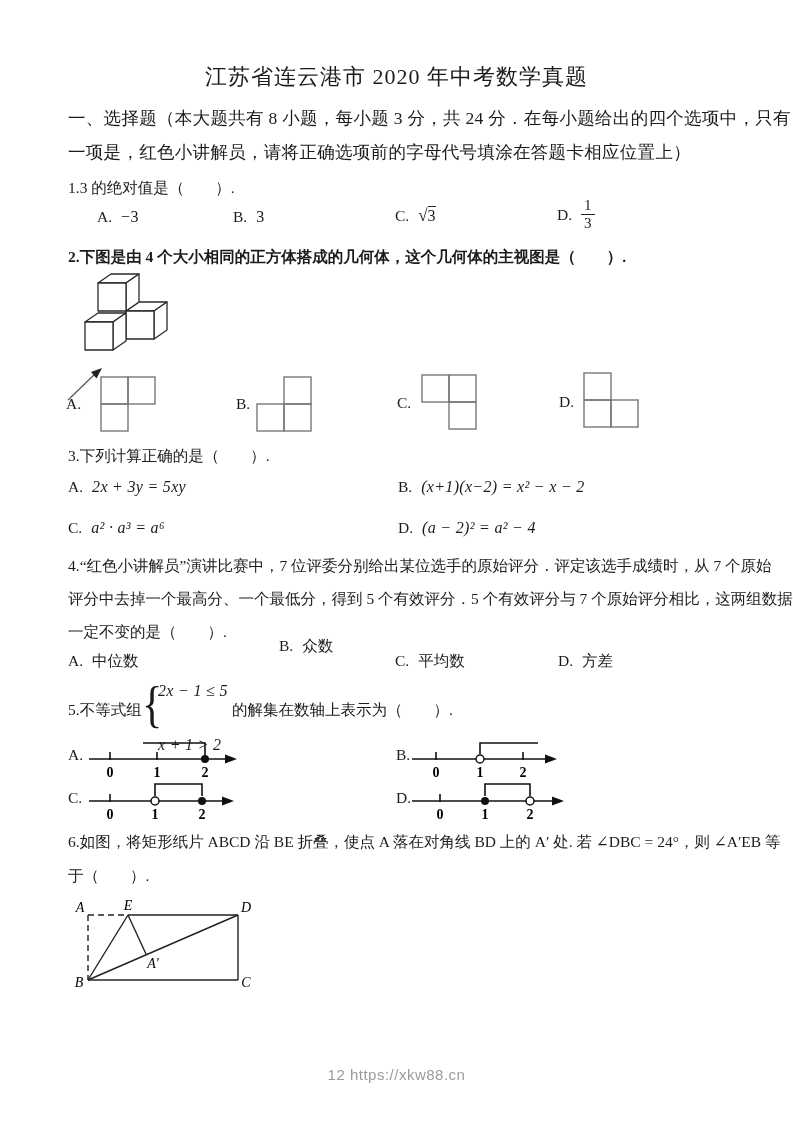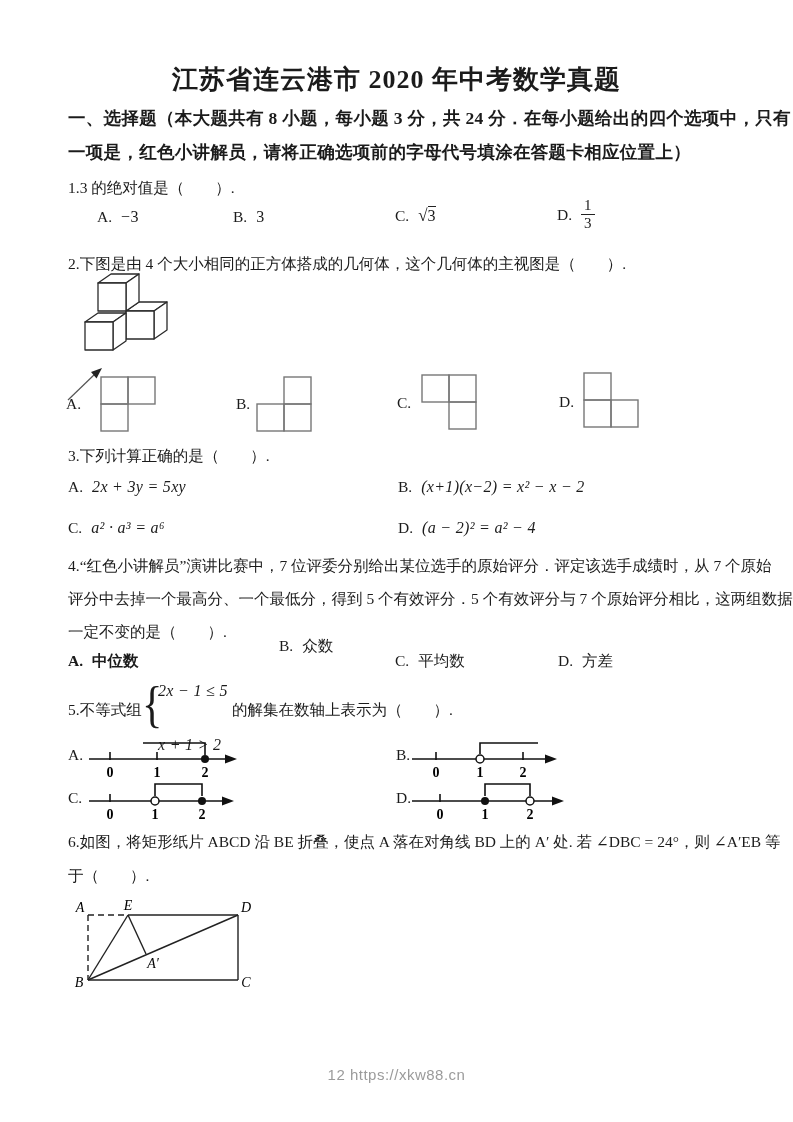--- a/index.html
+++ b/index.html
@@ -1,22 +1,22 @@
 <!DOCTYPE html>
 <html><head>
 <meta charset="utf-8">
 <style>
   html,body{margin:0;padding:0;}
   body{
     width:793px;height:1122px;background:#ffffff;position:relative;overflow:hidden;
     font-family:"Liberation Serif","DejaVu Serif",serif;color:#1b1b1b;
   }
   .abs{position:absolute;white-space:nowrap;}
-  .title{left:0;top:62px;width:793px;text-align:center;font-size:26px;font-weight:700;letter-spacing:1px;}
-  .head{font-size:17.5px;font-weight:700;letter-spacing:.3px;}
+  .title{left:0;top:62px;width:793px;text-align:center;font-size:22px;font-weight:400;letter-spacing:1px;}
+  .head{font-size:17.5px;font-weight:400;letter-spacing:.3px;}
   .q{font-size:15.5px;}
   .opt .opt-label{font-size:15.5px;margin-right:9px;}
   .math{font-style:italic;font-size:16px;letter-spacing:.3px;}
   .frac{display:inline-flex;flex-direction:column;text-align:center;line-height:1.15;font-size:15px;vertical-align:middle;}
   .frac .den{border-top:1.2px solid #222;padding:0 3px;}
   .frac .num{padding:0 3px;}
   .sqrt-rad{font-size:17px;font-style:normal;}
   .sqrt-body{border-top:1.2px solid #222;font-style:normal;}
   .brace{font-size:50px;font-weight:400;line-height:50px;transform:scaleX(.85);transform-origin:left center;}
   .footer{left:0;top:1066px;width:793px;text-align:center;color:#9b9b9b;
@@ -44,21 +44,21 @@
 <div class="abs opt" style="left:395px;top:206px;">
   <span class="opt-label">C.</span><span class="sqrt-rad">√</span><span class="sqrt-body">3</span>
 </div>
 <div class="abs opt" style="left:557px;top:197px;">
   <span class="opt-label" style="vertical-align:middle;">D.</span><span class="frac">
       <span class="num">1</span>
       <span class="den">3</span>
     </span>
 </div>
 
-<div class="abs q" style="left:68px;top:254px;">2.下图是由 4 个大小相同的正方体搭成的几何体，这个几何体的主视图是（　　）.</div>
+<div class="abs q" style="left:68px;top:247px;font-weight:bold;">2.下图是由 4 个大小相同的正方体搭成的几何体，这个几何体的主视图是（　　）.</div>
 
 <svg class="abs" style="left:60px;top:270px;" width="125" height="140" viewBox="0 0 125 140">
   <g fill="#ffffff" stroke="#2a2a2a" stroke-width="1.3" stroke-linejoin="round">
 
     <polygon points="66,41 79,32 107,32 94,41"></polygon>
     <polygon points="94,41 107,32 107,60 94,69"></polygon>
     <rect x="66" y="41" width="28" height="28"></rect>
 
     <polygon points="38,13 51,4 79,4 66,13"></polygon>
     <polygon points="66,13 79,4 79,32 66,41"></polygon>
@@ -117,21 +117,21 @@
 <div class="abs opt" style="left:68px;top:519px;text-align:center;">
   <span class="opt-label">C.</span><span class="math">a² · a³ = a⁶</span>
 </div>
 <div class="abs opt" style="left:398px;top:519px;">
   <span class="opt-label">D.</span><span class="math">(a − 2)² = a² − 4</span>
 </div>
 
 <div class="abs q" style="left:68px;top:556px;">4.“红色小讲解员”演讲比赛中，7 位评委分别给出某位选手的原始评分．评定该选手成绩时，从 7 个原始</div>
 <div class="abs q" style="left:68px;top:589px;">评分中去掉一个最高分、一个最低分，得到 5 个有效评分．5 个有效评分与 7 个原始评分相比，这两组数据</div>
 <div class="abs q" style="left:68px;top:622px;">一定不变的是（　　）.</div>
-<div class="abs opt q" style="left:68px;top:651px;font-weight:bold;">
+<div class="abs opt q" style="left:68px;top:651px;">
   <span class="opt-label">A.</span><span>中位数</span>
 </div>
 <div class="abs opt q" style="left:233px;top:636px;margin-left:46px;">
   <span class="opt-label">B.</span><span>众数</span>
 </div>
 <div class="abs opt q" style="left:395px;top:651px;">
   <span class="opt-label">C.</span><span>平均数</span>
 </div>
 <div class="abs opt q" style="left:558px;top:651px;">
   <span class="opt-label">D.</span><span>方差</span>

